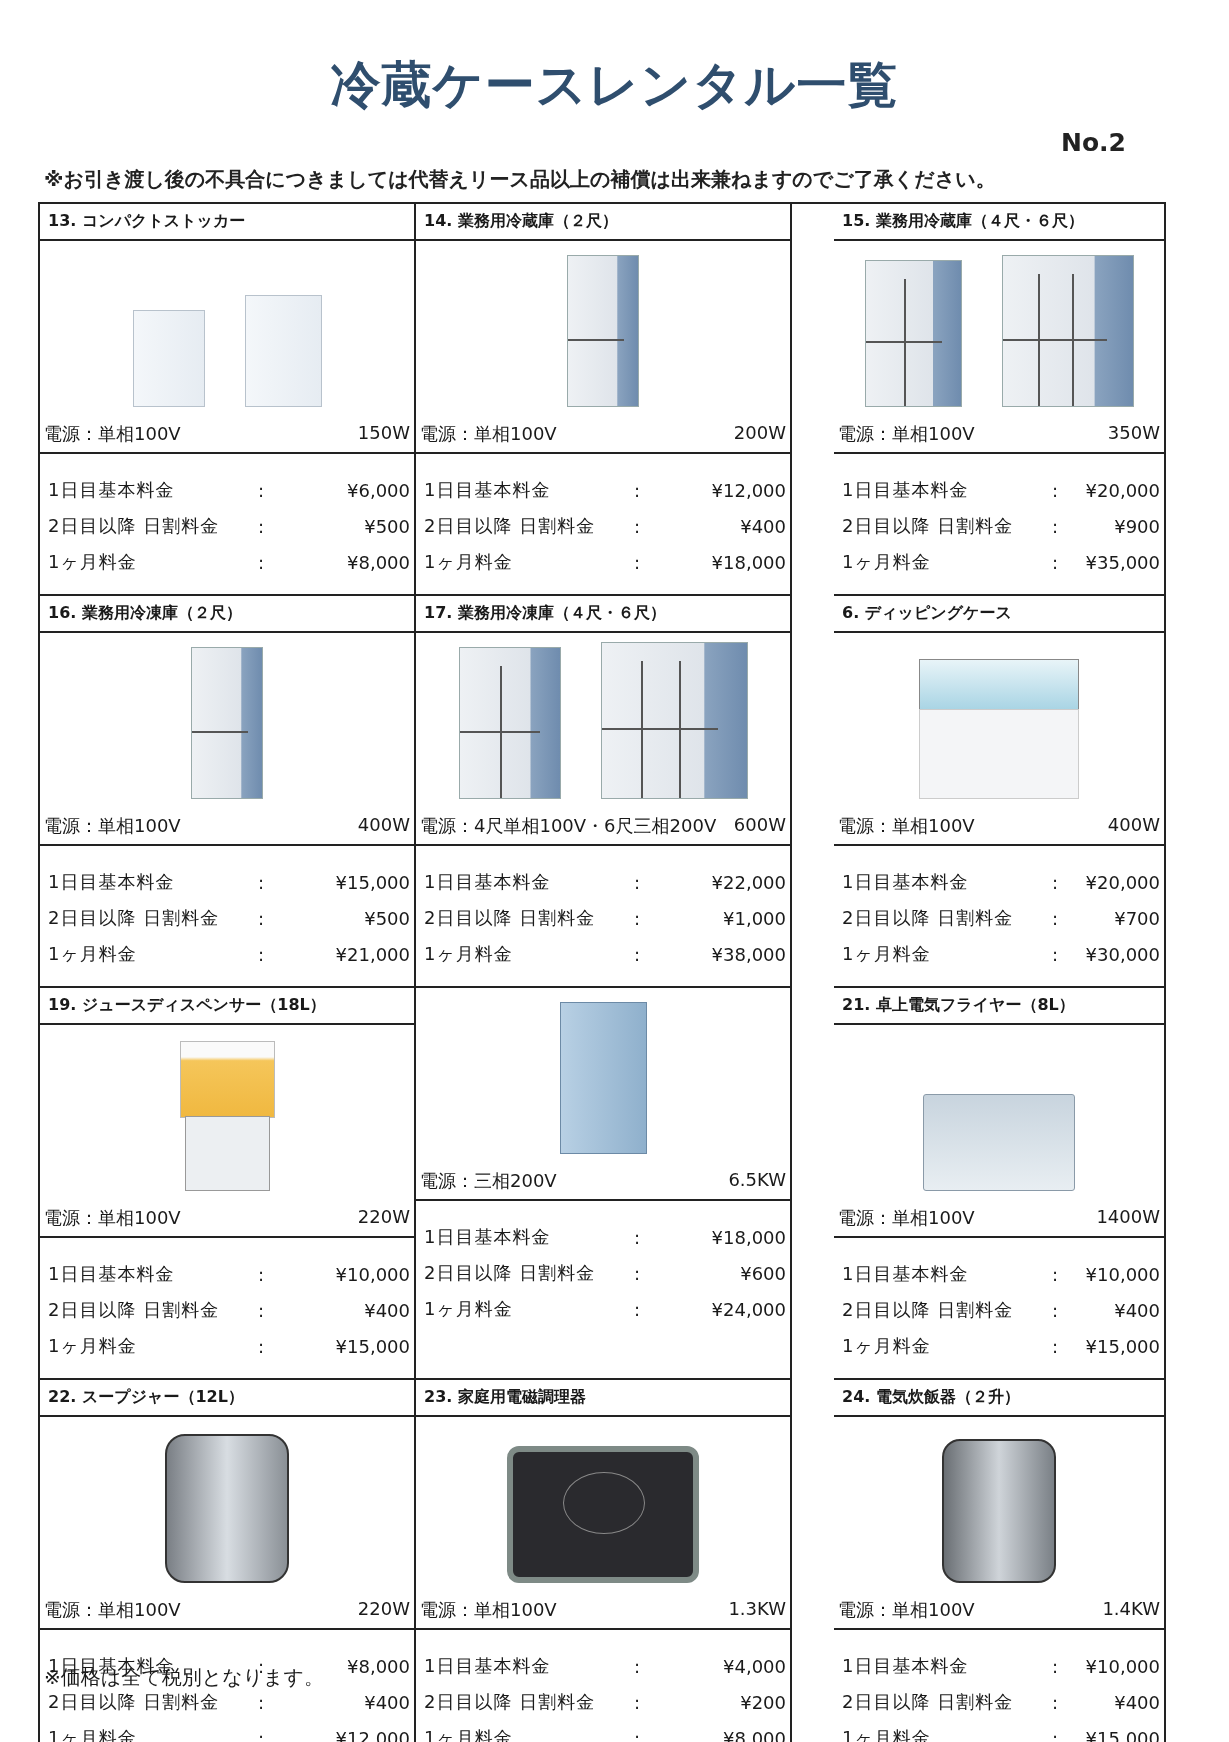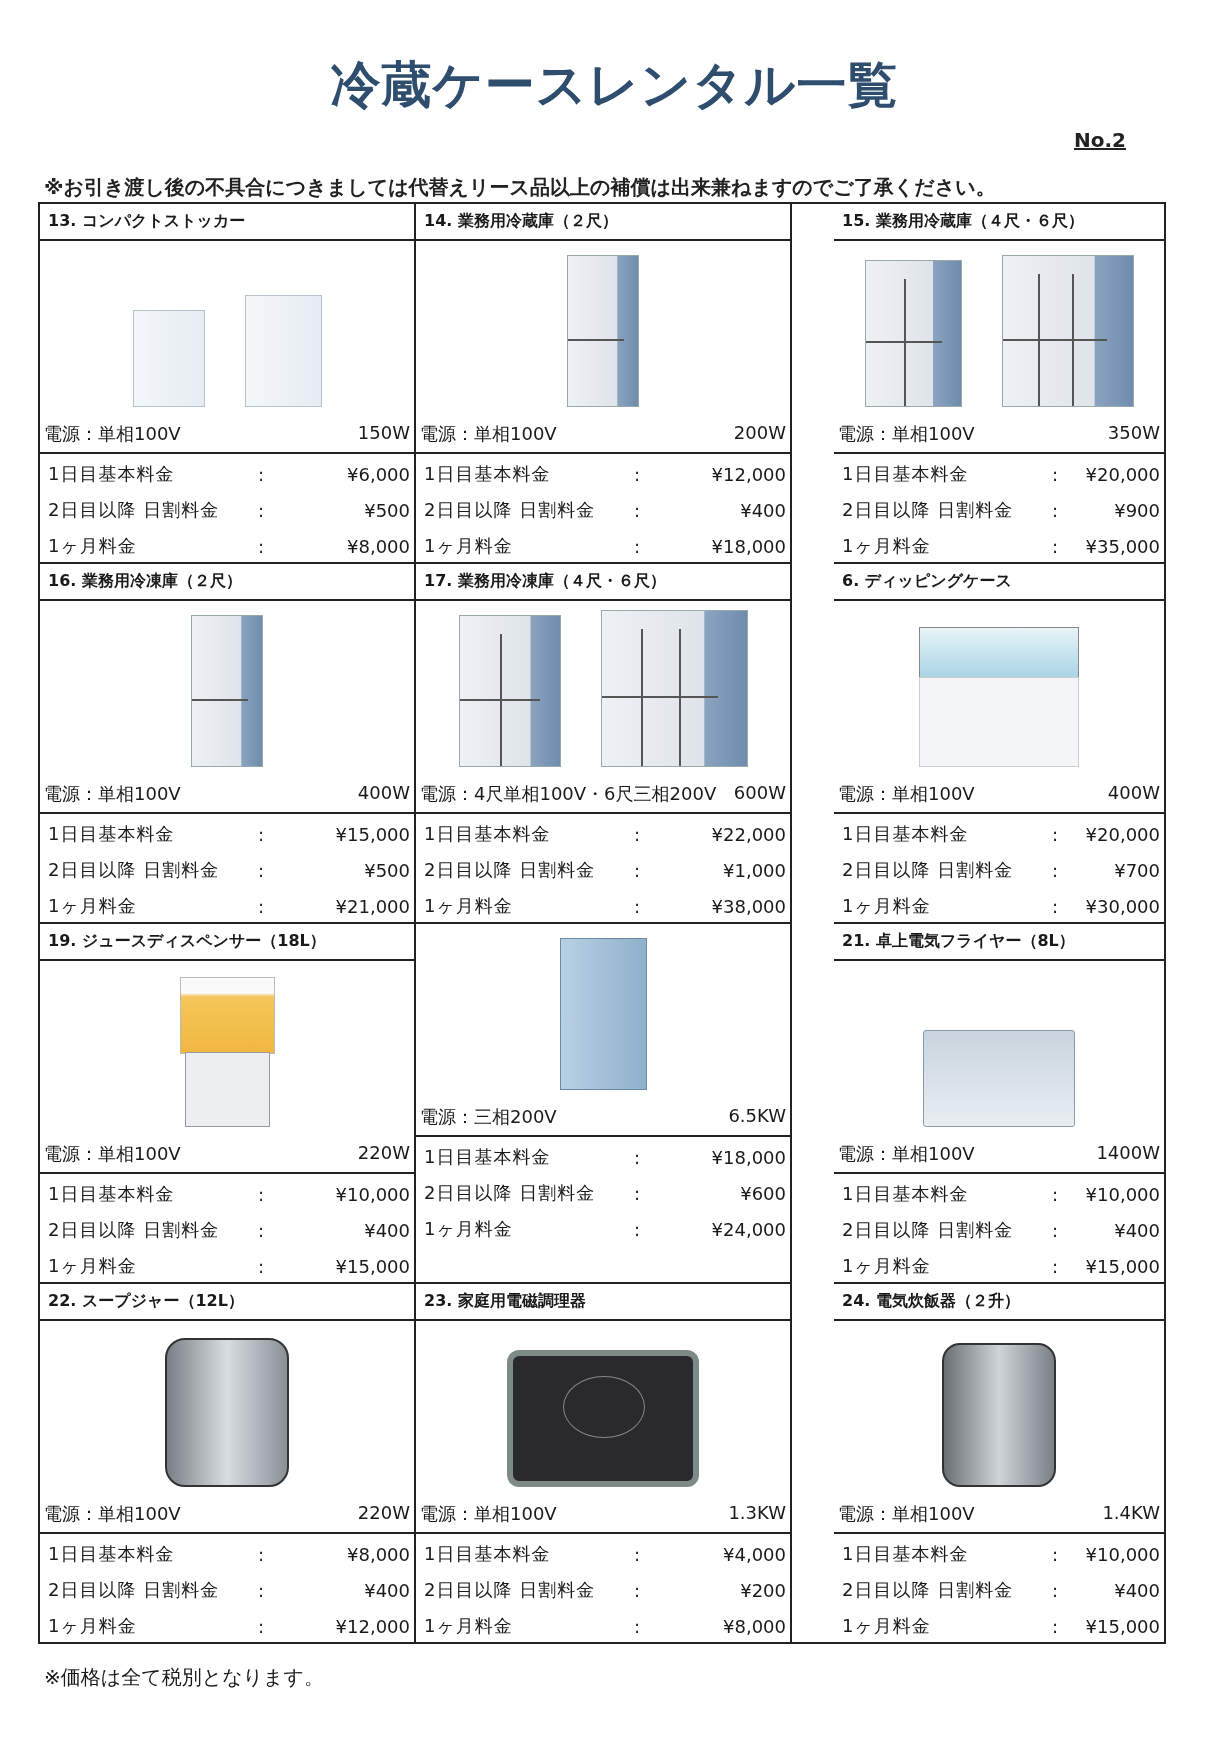--- a/index.html
+++ b/index.html
@@ -1,28 +1,28 @@
 <!DOCTYPE html>
 <html><head>
 <meta charset="utf-8">
 <style>
   html,body{margin:0;padding:0;background:#fff;}
   body{width:1229px;height:1742px;position:relative;overflow:hidden;font-family:"DejaVu Sans","Liberation Sans",sans-serif;color:#1a1a1a;}
   .title{position:absolute;left:0;width:1229px;top:52px;text-align:center;font-size:50px;font-weight:bold;color:#2f4e6e;letter-spacing:1px;}
-  .pageno{position:absolute;right:103px;top:128px;font-size:20px;font-weight:bold;color:#222;text-decoration:underline;}
-  .notice{position:absolute;left:44px;top:166px;font-size:20px;font-weight:bold;color:#222;white-space:nowrap;margin-top:8px;}
+  .pageno{position:absolute;right:103px;top:128px;font-size:25px;font-weight:bold;color:#222;}
+  .notice{position:absolute;left:44px;top:166px;font-size:20px;font-weight:bold;color:#222;white-space:nowrap;}
   .grid{position:absolute;left:38px;top:202px;width:1128px;border:2.5px solid #222;box-sizing:border-box;display:grid;grid-template-columns:376px 376px 1fr;}
   .cell{border-right:2px solid #222;border-bottom:2px solid #222;box-sizing:border-box;display:flex;flex-direction:column;}
   .cell.c3{border-right:none;margin-left:42px;}
   .cell.last{border-bottom:none;}
   .hdr{height:37px;border-bottom:2px solid #222;box-sizing:border-box;padding:16px 8px;font-size:16px;font-weight:bold;display:flex;align-items:center;white-space:nowrap;}
   .imgarea{height:213px;border-bottom:2px solid #222;box-sizing:border-box;position:relative;}
   .imgs{position:absolute;left:0;right:0;top:6px;height:160px;display:flex;justify-content:center;align-items:flex-end;gap:40px;}
   .power{position:absolute;left:4px;right:4px;bottom:6px;display:flex;justify-content:space-between;font-size:18px;white-space:nowrap;}
-  .prices{padding:2px 4px 0 8px;height:108px;box-sizing:border-box;}
+  .prices{padding:18px 4px 0 8px;height:140px;box-sizing:border-box;}
   .prow{display:flex;font-size:18px;height:36px;align-items:center;white-space:nowrap;}
   .plabel{width:210px;letter-spacing:1px;}
   .pcolon{width:30px;}
   .pval{flex:1;text-align:right;}
   .footer{position:absolute;left:44px;top:1664px;font-size:20px;font-weight:normal;}
   
   .box{border:1px solid #b8c2cc;background:linear-gradient(90deg,#f4f7fa,#e6ecf2);}
   .fridge{position:relative;background:linear-gradient(90deg,#eef1f4 0%,#dfe4ea 70%,#8aa3bf 71%,#6f8cae 100%);border:1px solid #9aa;}
   .door-line{position:absolute;background:#555;}
 </style>

